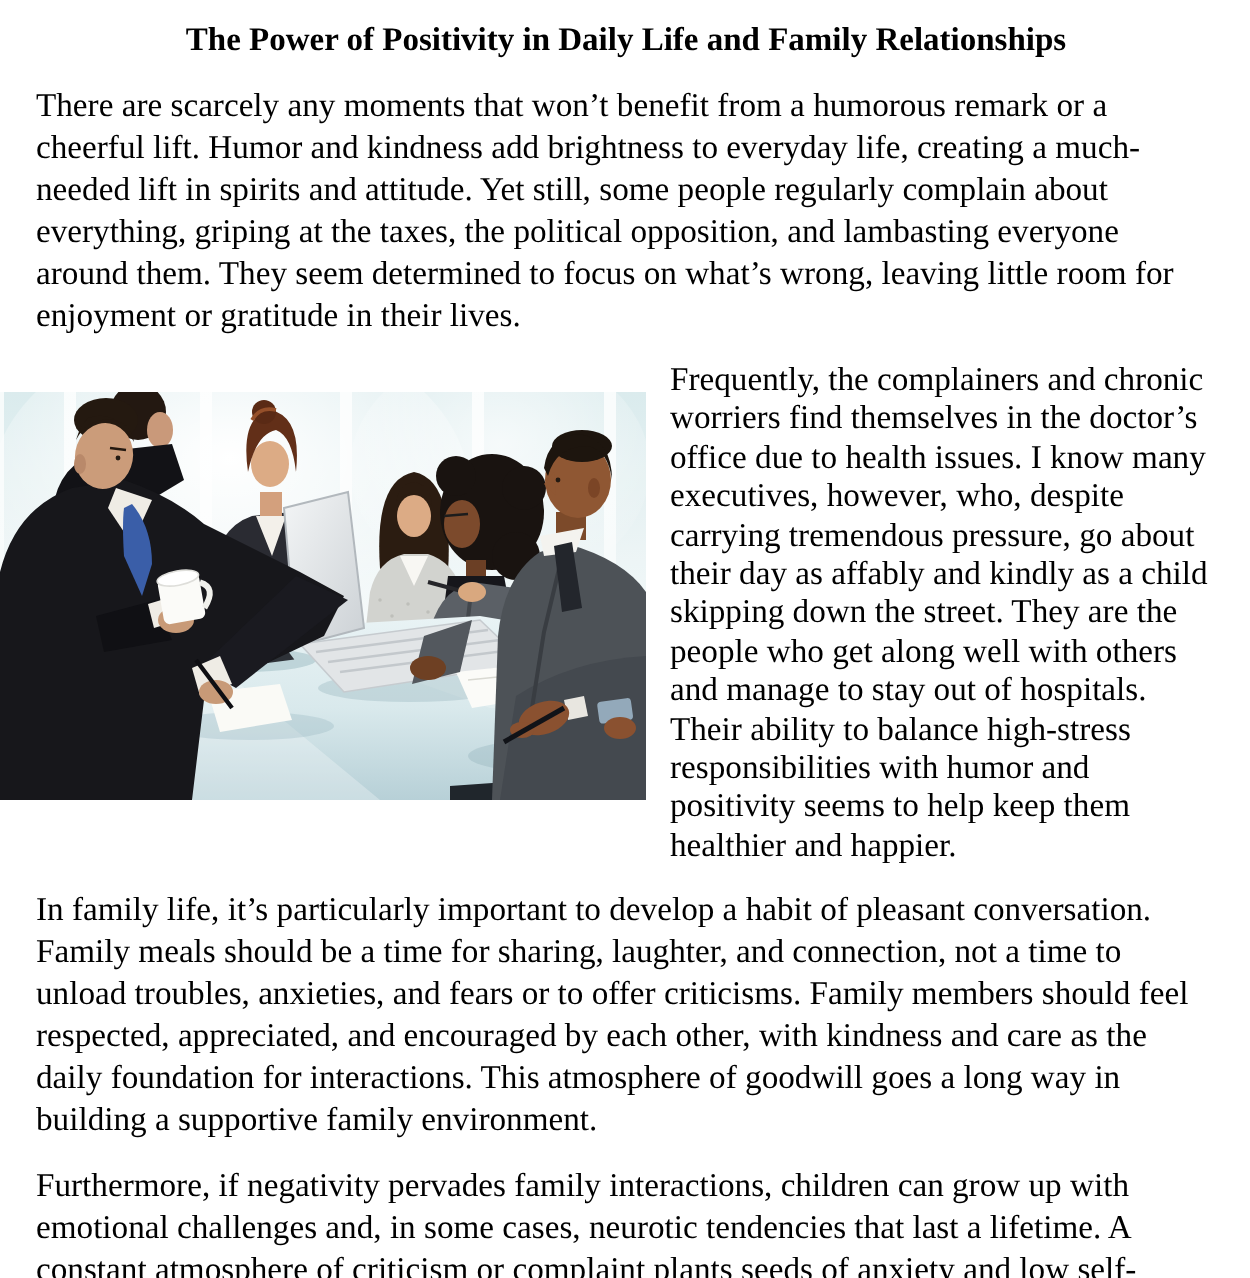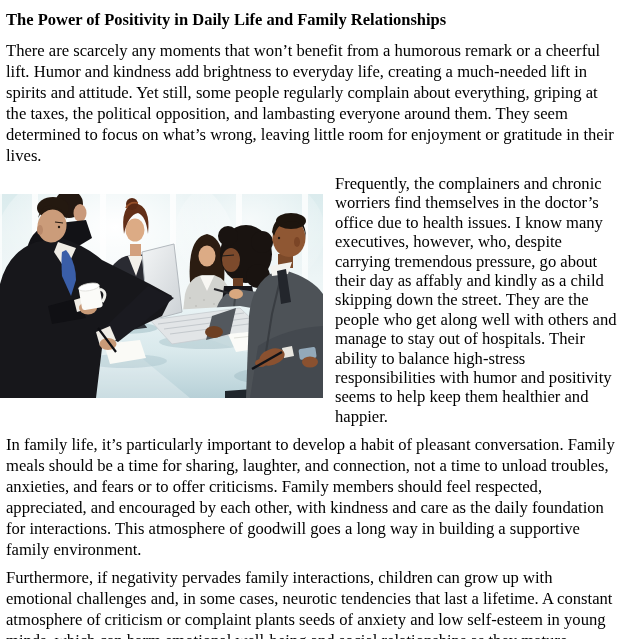--- a/index.html
+++ b/index.html
@@ -11,23 +11,24 @@
     font-family: "Liberation Serif", "DejaVu Serif", serif;
     font-size: 16.6px;
     line-height: 21px;
     color: #000000;
     -webkit-font-smoothing: antialiased;
   }
   h1.doc-title {
     font-size: 16.5px;
     line-height: 21px;
     font-weight: bold;
+    text-align: center;
     margin: 0 0 10px 0;
   }
-  p.para { margin: 0; }
+  p.para { margin: 12px; }
   p.p1 { margin-bottom: 8px; }
   p.p2 { line-height: 19.4px; margin-bottom: 8px; }
   p.p3 { margin-bottom: 7px; clear: left; }
   p.p4 { margin-bottom: 0; }
   figure.photo {
     float: left;
     width: 323px; height: 204px;
     margin: 20px 12px 30px -6px;
     padding: 0;
   }

